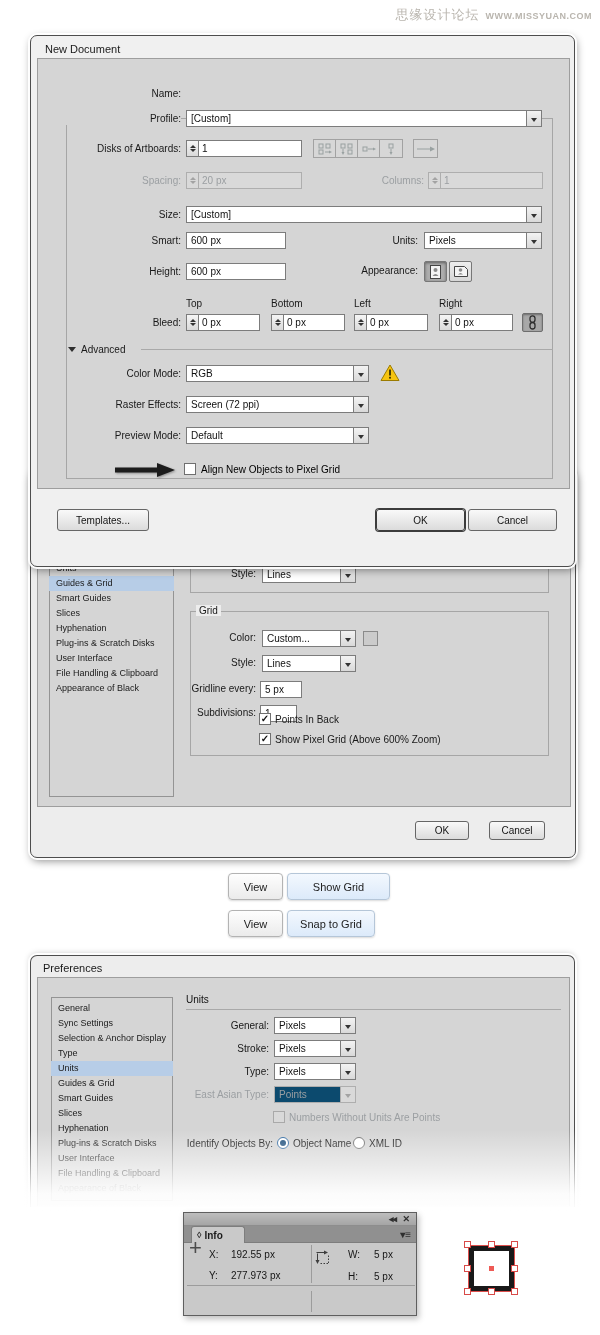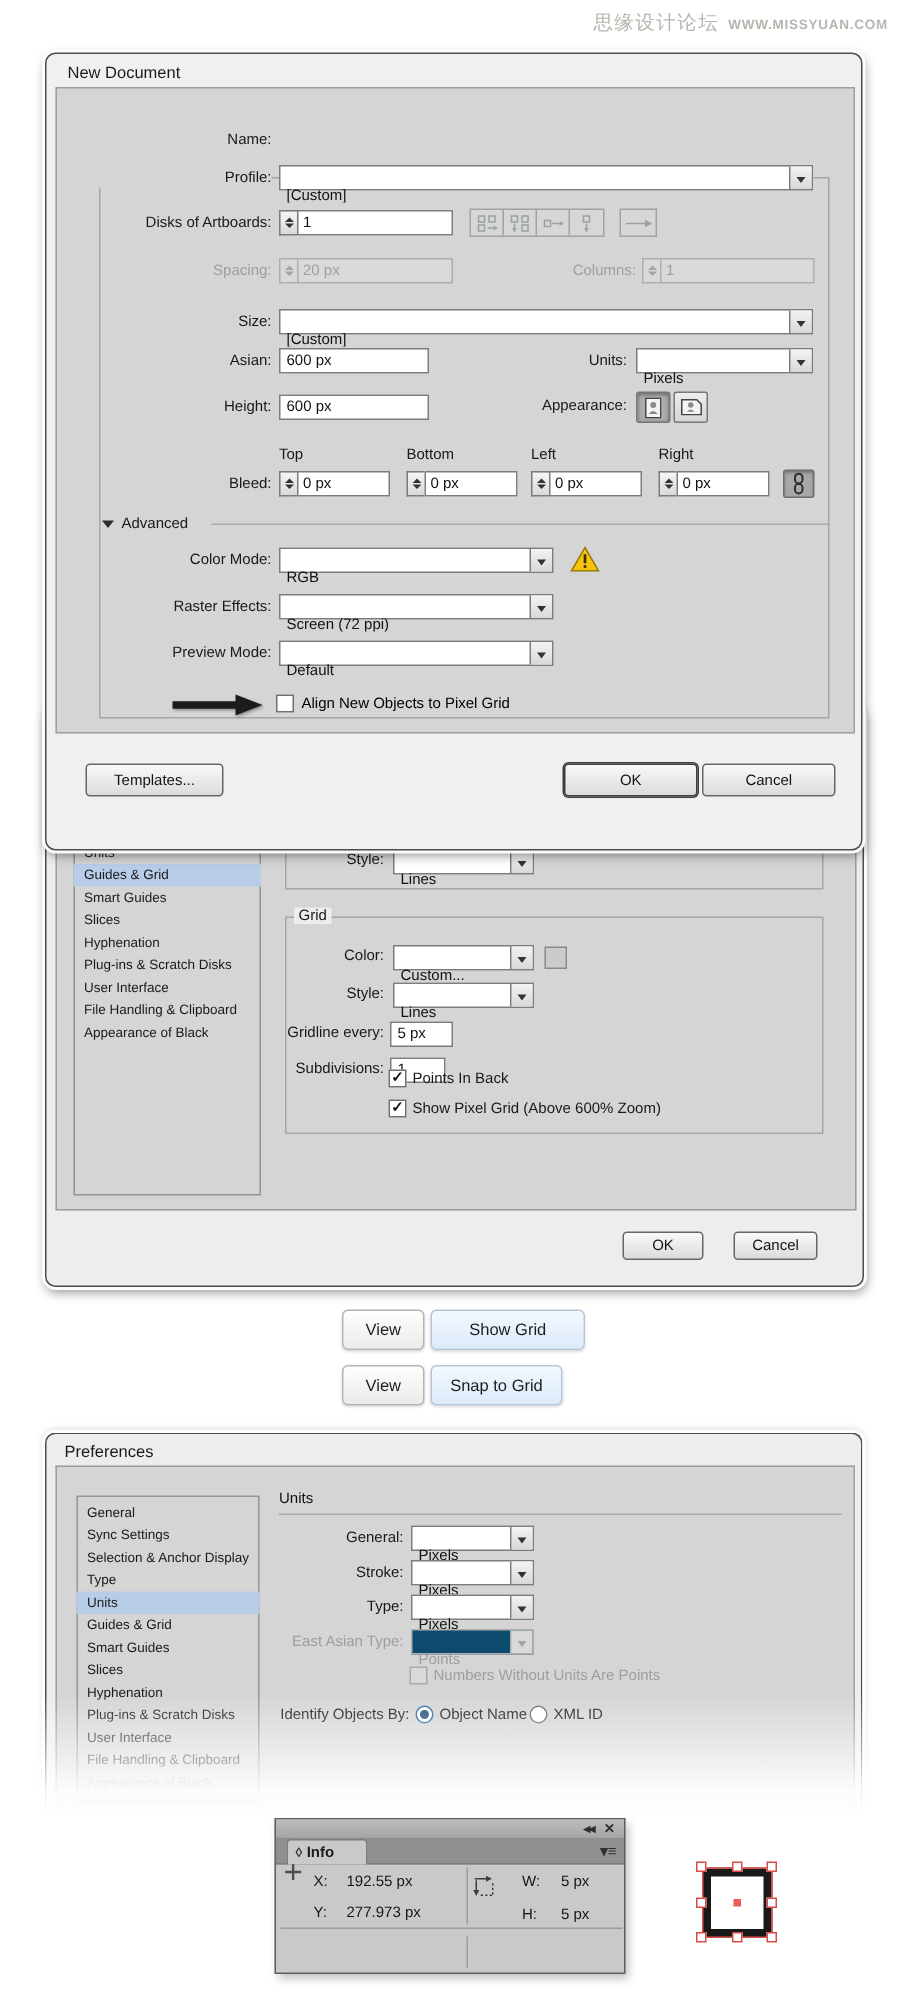--- a/index.html
+++ b/index.html
@@ -4,21 +4,21 @@
 <style>
 *{margin:0;padding:0;box-sizing:border-box}
 html,body{width:600px;height:1335px}
 body{position:relative;background:#fff;font-family:"Liberation Sans",sans-serif;overflow:hidden}
 .abs{position:absolute}
 .lbl{position:absolute;font-size:10px;color:#191919;text-align:right;white-space:nowrap;line-height:12px}
 .lbl.l{text-align:left}
 .lbl.dis{color:#9b9fa2}
 .tin{position:absolute;height:17px;background:#fff;border:1px solid #7c7c7c;font-size:10px;line-height:15px;padding:0 4px;color:#111;white-space:nowrap;overflow:hidden}
 .dd{position:absolute;height:17px;background:#fff;border:1px solid #7c7c7c;display:flex}
-.dd-t{flex:1;font-size:10px;line-height:15px;padding:12px 4px;color:#111;white-space:nowrap;overflow:hidden}
+.dd-t{flex:1;font-size:10px;line-height:15px;padding:0 4px;color:#111;white-space:nowrap;overflow:hidden}
 .dd-b{width:15px;border-left:1px solid #7c7c7c;background:linear-gradient(#f3f3f3,#d9d9d9);display:flex;align-items:center;justify-content:center}
 .dd-b i{width:0;height:0;border:3.5px solid transparent;border-top:4.5px solid #333;margin-top:5px}
 .dd.dis{background:#0c4a6e;border-color:#aeaeae}
 .dd.dis .dd-t{color:#9b9fa2}
 .dd.dis .dd-b{border-color:#aeaeae;background:#d9d9d9}
 .dd.dis .dd-b i{border-top-color:#a3a3a3}
 .spin{position:absolute;height:17px;display:flex}
 .sp-b{width:12px;background:linear-gradient(#f5f5f5,#dadada);border:1px solid #7c7c7c;border-right:none;display:flex;flex-direction:column;align-items:center;justify-content:center;gap:1px}
 .sp-b i{width:0;height:0;border:3px solid transparent}
 .sp-b .u{border-top:none;border-bottom:3.5px solid #333}
@@ -222,21 +222,21 @@
     </div>
 
     <div class="lbl" style="left:10px;top:173px;width:140px">Size:</div>
     <div class="dd" style="left:155px;top:170px;width:356px">
       <span class="dd-t">[Custom]</span>
       <span class="dd-b">
           <i></i>
         </span>
     </div>
 
-    <div class="lbl" style="left:10px;top:199px;width:140px">Asian:</div>
+    <div class="lbl" style="left:10px;top:199px;width:140px">Smart:</div>
     <div class="tin" style="left:155px;top:196px;width:100px">600 px</div>
     <div class="lbl" style="left:247px;top:199px;width:140px">Units:</div>
     <div class="dd" style="left:393px;top:196px;width:118px">
       <span class="dd-t">Pixels</span>
       <span class="dd-b">
           <i></i>
         </span>
     </div>
 
     <div class="lbl" style="left:10px;top:230px;width:140px">Height:</div>

